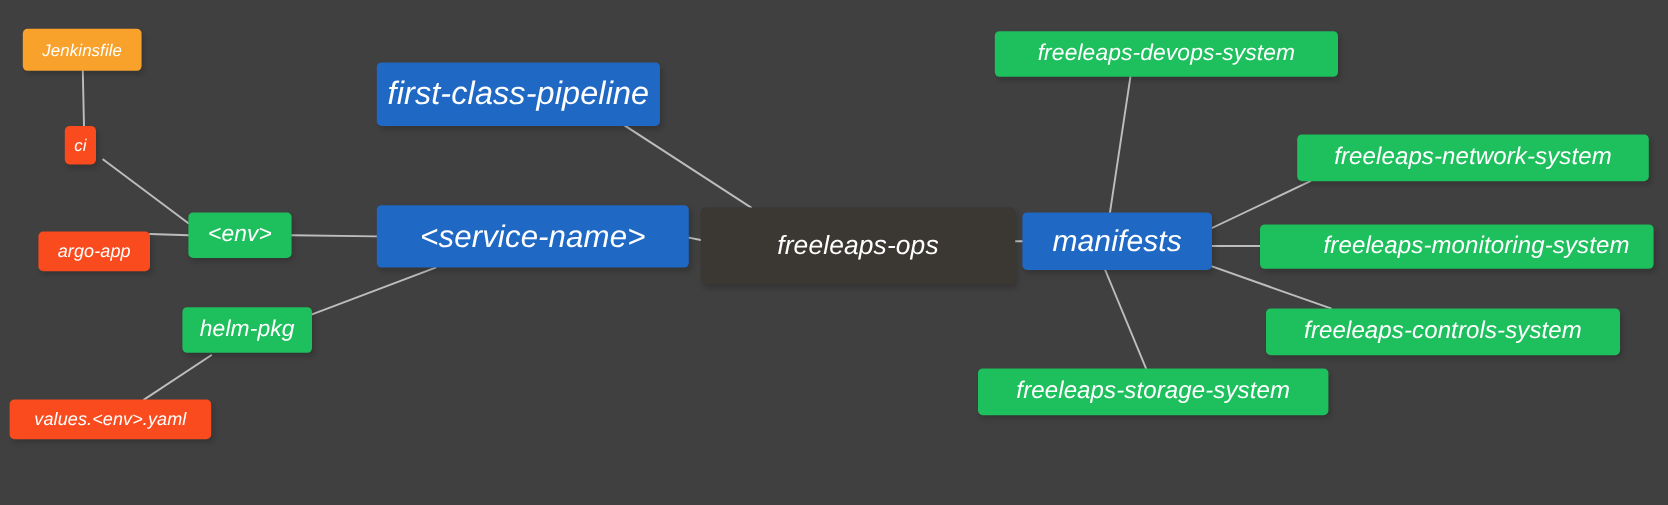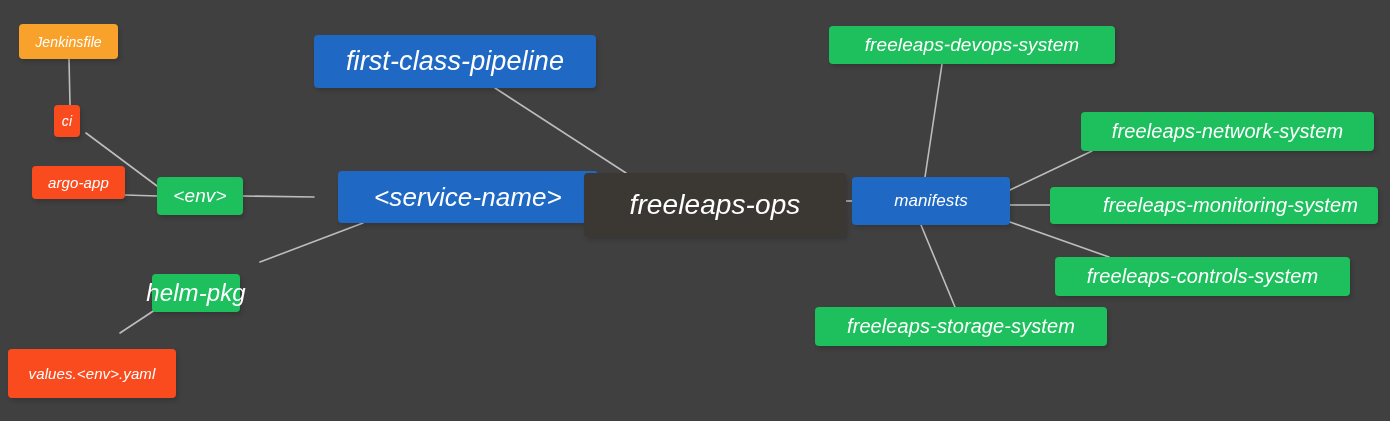--- a/index.html
+++ b/index.html
@@ -54,27 +54,27 @@
       <line x1="846" y1="201" x2="852" y2="201" stroke="#bdbdbd" stroke-width="1.6" stroke-linecap="round"></line>
       <line x1="925" y1="177" x2="942" y2="64" stroke="#bdbdbd" stroke-width="1.6" stroke-linecap="round"></line>
       <line x1="1010" y1="190" x2="1092" y2="151" stroke="#bdbdbd" stroke-width="1.6" stroke-linecap="round"></line>
       <line x1="1010" y1="205" x2="1050" y2="205" stroke="#bdbdbd" stroke-width="1.6" stroke-linecap="round"></line>
       <line x1="1010" y1="222" x2="1109" y2="257" stroke="#bdbdbd" stroke-width="1.6" stroke-linecap="round"></line>
       <line x1="921" y1="225" x2="955" y2="307" stroke="#bdbdbd" stroke-width="1.6" stroke-linecap="round"></line>
     </svg>
   <div id="nodes">
       <div class="node" style="left: 19px; top: 24px; width: 99px; height: 35px; background: rgb(249, 162, 43); font-size: 14px;">Jenkinsfile</div>
       <div class="node" style="left: 54px; top: 105px; width: 26px; height: 32px; background: rgb(250, 75, 30); font-size: 14px;">ci</div>
-      <div class="node" style="left: 32px; top: 166px; width: 93px; height: 33px; background: rgb(250, 75, 30); font-size: 15px;">argo-app</div>
+      <div class="node" style="left: 32px; top: 193px; width: 93px; height: 33px; background: rgb(250, 75, 30); font-size: 15px;">argo-app</div>
       <div class="node" style="left: 157px; top: 177px; width: 86px; height: 38px; background: rgb(30, 192, 94); font-size: 19px; text-align: center;">&lt;env&gt;</div>
-      <div class="node" style="left: 152px; top: 274px; width: 88px; height: 38px; background: rgb(30, 192, 94); font-size: 24px;">helm-pkg</div>
-      <div class="node" style="left: 8px; top: 333px; width: 168px; height: 49px; background: rgb(250, 75, 30); font-size: 15px; margin-top: 16px;">values.&lt;env&gt;.yaml</div>
-      <div class="node" style="left: 314px; top: 35px; width: 282px; height: 53px; background: rgb(31, 104, 196); font-size: 27px;">first-class-pipeline</div>
-      <div class="node" style="left: 314px; top: 171px; width: 260px; height: 52px; background: rgb(31, 104, 196); font-size: 26px; margin-left: 24px;">&lt;service-name&gt;</div>
-      <div class="node" style="left: 584px; top: 173px; width: 262px; height: 64px; background: rgb(59, 55, 51); font-size: 28px;">freeleaps-ops</div>
-      <div class="node" style="left: 852px; top: 177px; width: 158px; height: 48px; background: rgb(31, 104, 196); font-size: 17px;">manifests</div>
+      <div class="node" style="left: 152px; top: 256px; width: 108px; height: 38px; background: rgb(30, 192, 94); font-size: 19px;">helm-pkg</div>
+      <div class="node" style="left: 8px; top: 333px; width: 168px; height: 33px; background: rgb(250, 75, 30); font-size: 15px;">values.&lt;env&gt;.yaml</div>
+      <div class="node" style="left: 314px; top: 52px; width: 236px; height: 53px; background: rgb(31, 104, 196); font-size: 27px;">first-class-pipeline</div>
+      <div class="node" style="left: 314px; top: 171px; width: 260px; height: 52px; background: rgb(31, 104, 196); font-size: 26px;">&lt;service-name&gt;</div>
+      <div class="node" style="left: 584px; top: 173px; width: 262px; height: 64px; background: rgb(59, 55, 51); font-size: 22px;">freeleaps-ops</div>
+      <div class="node" style="left: 852px; top: 177px; width: 158px; height: 48px; background: rgb(31, 104, 196); font-size: 25px;">manifests</div>
       <div class="node" style="left: 829px; top: 26px; width: 286px; height: 38px; background: rgb(30, 192, 94); font-size: 19px;">freeleaps-devops-system</div>
       <div class="node" style="left: 1055px; top: 112px; width: 293px; height: 39px; background: rgb(30, 192, 94); font-size: 20px; margin-left: 26px;">freeleaps-network-system</div>
       <div class="node" style="left: 1050px; top: 187px; width: 328px; height: 37px; background: rgb(30, 192, 94); font-size: 20px; padding-left: 33px;">freeleaps-monitoring-system</div>
       <div class="node" style="left: 1055px; top: 257px; width: 295px; height: 39px; background: rgb(30, 192, 94); font-size: 20px; text-align: right;">freeleaps-controls-system</div>
       <div class="node" style="left: 815px; top: 307px; width: 292px; height: 39px; background: rgb(30, 192, 94); font-size: 20px;">freeleaps-storage-system</div>
     </div>
 </div>
 
 </body></html>

